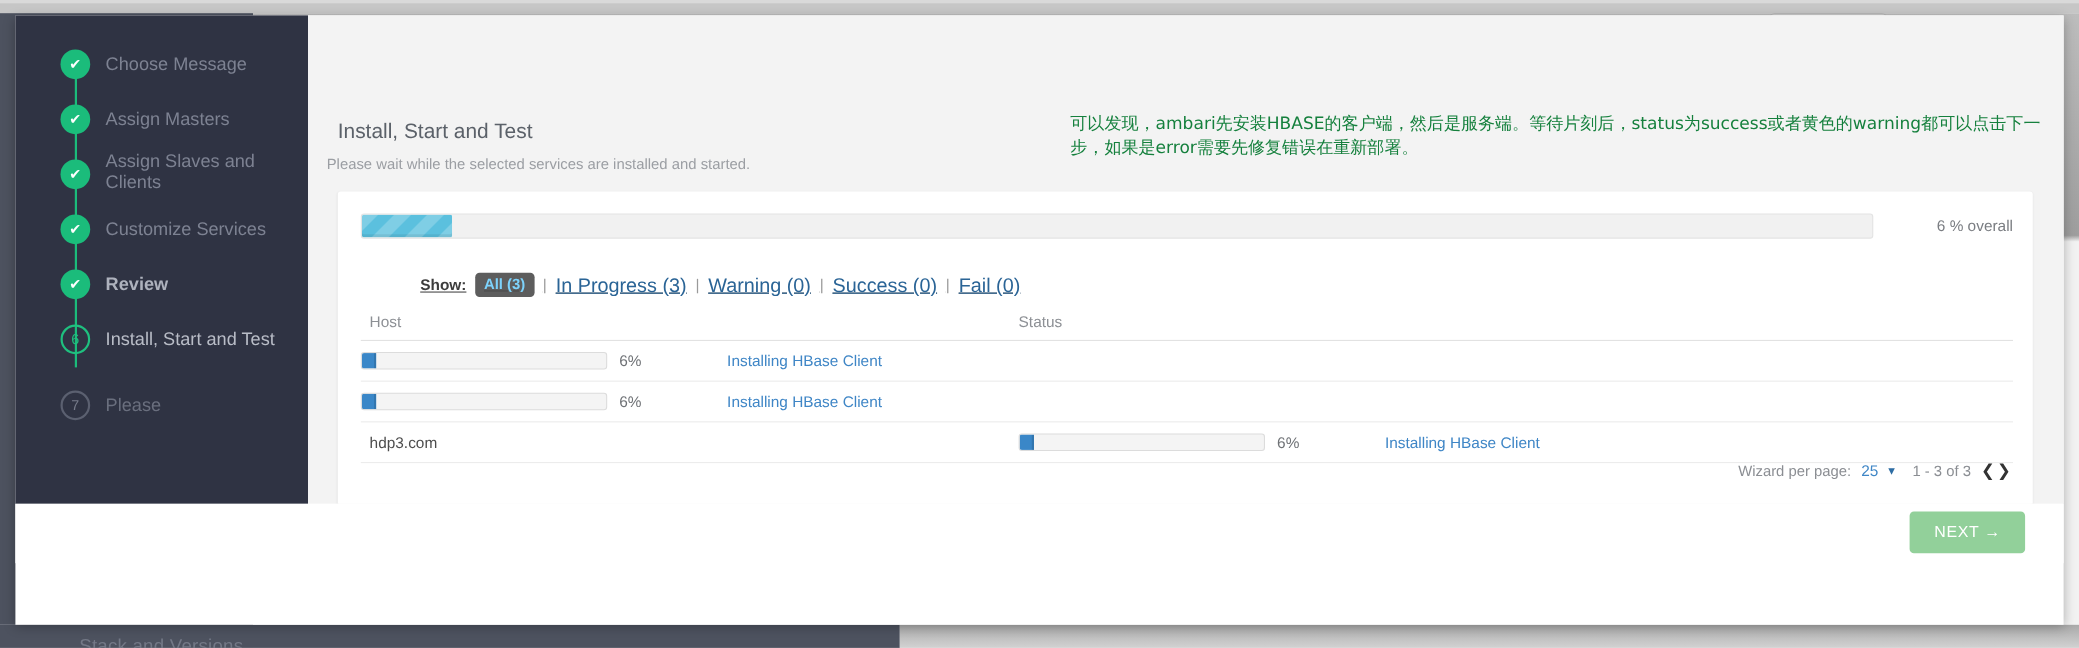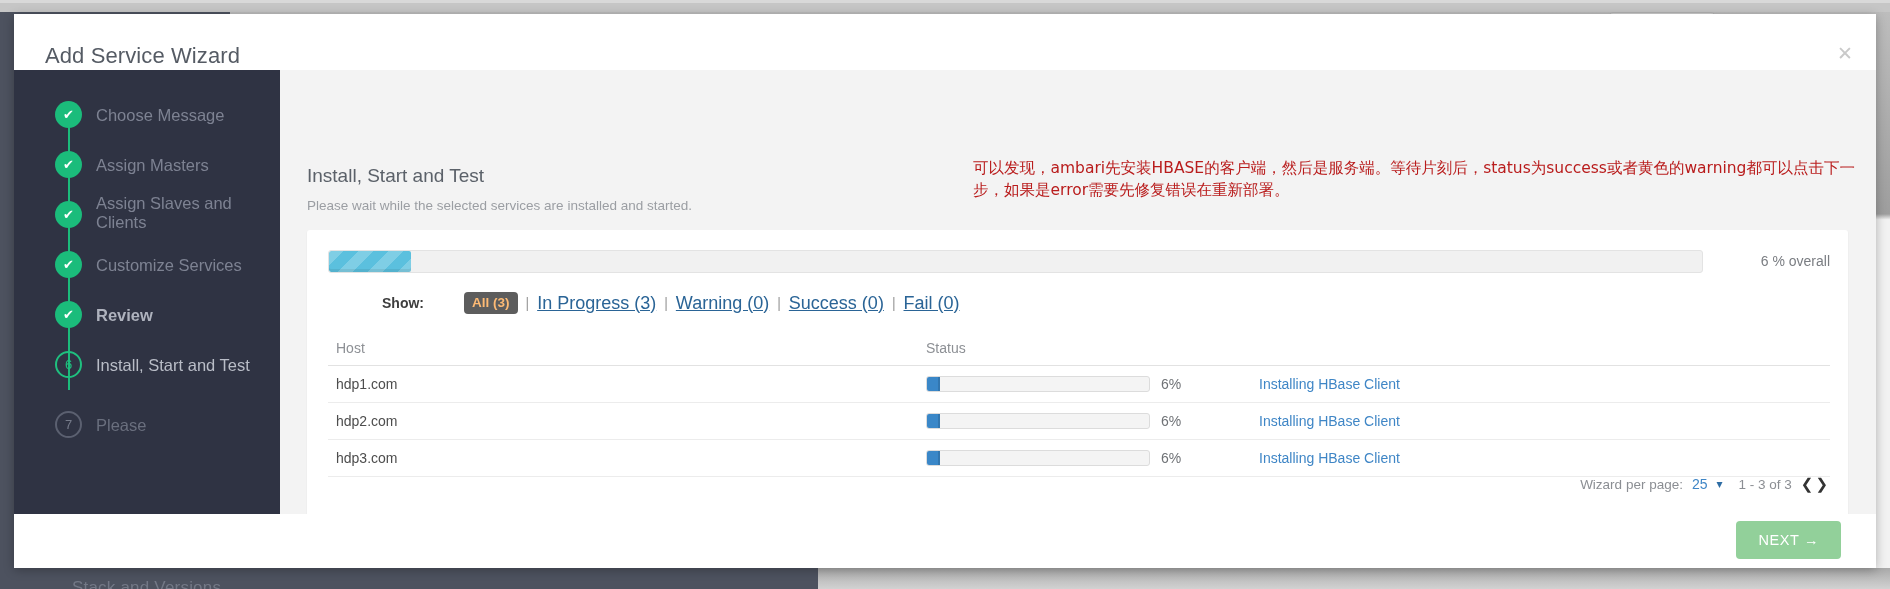--- a/index.html
+++ b/index.html
@@ -102,26 +102,26 @@
   
   .pane {
     position: absolute; left: 266px; top: 0; right: 0; bottom: 0;
     background: #f3f3f3; overflow: hidden;
   }
   .pane-title {
     position: absolute; left: 27px; top: 95px;
     font-size: 19px; color: #5b6169;
   }
   .pane-sub {
-    position: absolute; left: 27px; top: 128px;
+    position: absolute; left: 17px; top: 128px;
     font-size: 13.5px; color: #9b9ea3;
   }
   .annotation {
     position: absolute; left: 693px; top: 87px; width: 900px;
-    font-size: 15.5px; line-height: 22px; color: #b91c1c;
+    font-size: 15.5px; line-height: 22px; color: #15803d;
     font-family: "DejaVu Sans", "Liberation Sans", sans-serif;
   }
 
   .card {
     position: absolute; left: 27px; top: 160px; right: 28px; height: 330px;
     background: #ffffff; border-radius: 3px;
     box-shadow: 0 1px 2px rgba(0,0,0,.07);
   }
 
   
@@ -140,27 +140,27 @@
     background-size: 30px 30px;
     box-shadow: inset 0 -3px 0 rgba(0,0,0,.07);
   }
   .overall-text {
     position: absolute; right: 0; top: 3px; width: 115px; text-align: right;
     font-size: 14px; color: #7a7d82;
   }
 
   
   .filter-row {
-    position: absolute; left: 75px; top: 62px;
-    display: flex; align-items: center; font-size: 14px; color: #4a4a4a;
+    position: absolute; left: 75px; top: 74px;
+    display: flex; align-items: center; font-size: 14px; color: #4a4a4a; text-decoration: underline;
   }
   .filter-show-label { font-weight: bold; color: #3d3d3d; margin-right: 8px; }
   .chip {
-    background: #5d5d5d; color: #fdba74; font-weight: bold;
-    border-radius: 4px; padding: 3px 8px 4px; font-size: 13.5px; margin-left: 32px;
+    background: #5d5d5d; color: #7dd3fc; font-weight: bold;
+    border-radius: 4px; padding: 3px 8px 4px; font-size: 13.5px;
   }
   .filter-sep { color: #9a9a9a; margin: 0 8px; }
   .filter-link { color: #2a6496; text-decoration: underline; cursor: pointer; font-size: 18px; }
 
   
   .tbl { position: absolute; left: 21px; top: 100px; right: 18px; }
   .tbl-head {
     display: flex; align-items: center; height: 36px;
     border-bottom: 1px solid #e2e2e2;
     font-size: 14px; color: #8d9095;
@@ -217,24 +217,20 @@
   </div>
   <div class="bg-ghost-button"></div>
   <div class="bg-bottom-white"></div>
   <div class="bg-leftnav-strip2"></div>
   <div class="bg-gray-strip2"></div>
   <div class="bg-leftnav-label">Stack and Versions</div>
 </div>
 
 <div id="modal">
 
-  <div class="modal-header">
-    <div class="modal-title">Add Service Wizard</div>
-    <div class="modal-close">✕</div>
-  </div>
 
   <div class="modal-body">
 
     <div class="wizard-steps">
 
       <div class="step-line" style="left:54px; top:44px; height:232px;"></div>
       <div class="step-line" style="left:54px; top:276px; height:44px;"></div>
 
       <div class="step">
         <div class="step-bullet done" style="left:41px; top:31px;">✔</div>
@@ -301,34 +297,32 @@
           <span class="filter-link">Fail (0)</span>
         </div>
 
         <div class="tbl">
           <div class="tbl-head">
             <div class="col-host">Host</div>
             <div class="col-status">Status</div>
           </div>
 
           <div class="tbl-row">
-            <div class="col-host">hdp1.com</div>
             <div class="col-status">
               <div class="row-track">
                 <div class="row-fill" style="width: 6%;"></div>
               </div>
               <span class="row-pct">6%</span>
             </div>
             <div class="col-msg">
               <span class="msg-link">Installing HBase Client</span>
             </div>
           </div>
 
           <div class="tbl-row">
-            <div class="col-host">hdp2.com</div>
             <div class="col-status">
               <div class="row-track">
                 <div class="row-fill" style="width: 6%;"></div>
               </div>
               <span class="row-pct">6%</span>
             </div>
             <div class="col-msg">
               <span class="msg-link">Installing HBase Client</span>
             </div>
           </div>

